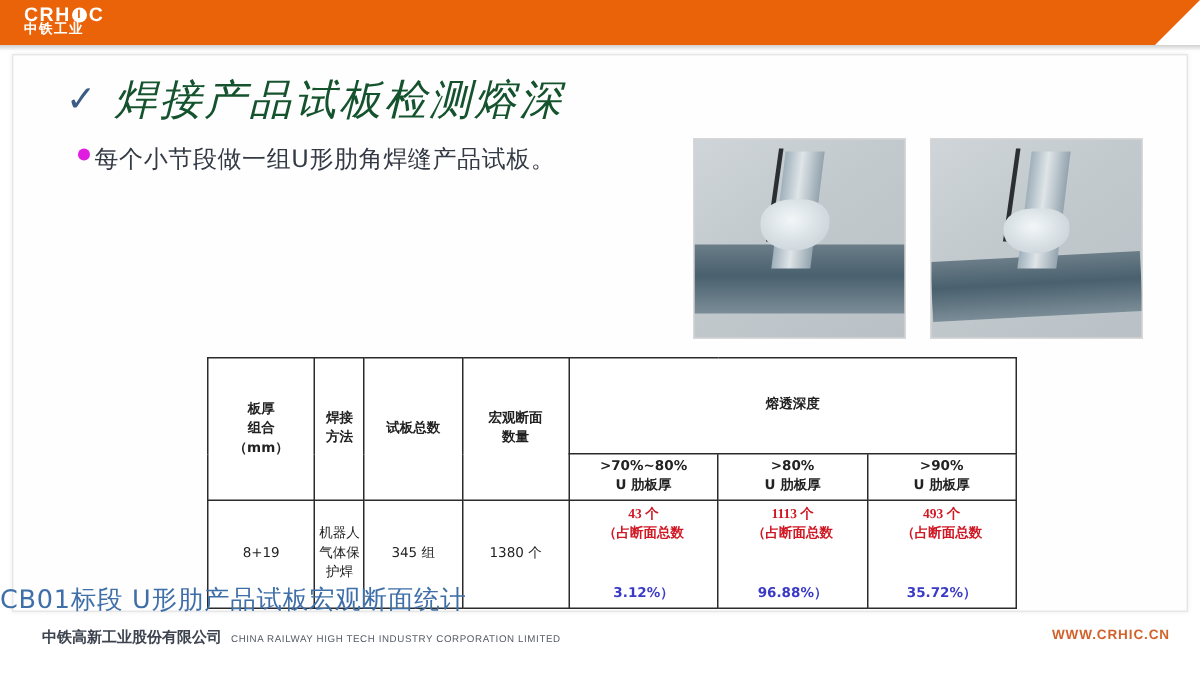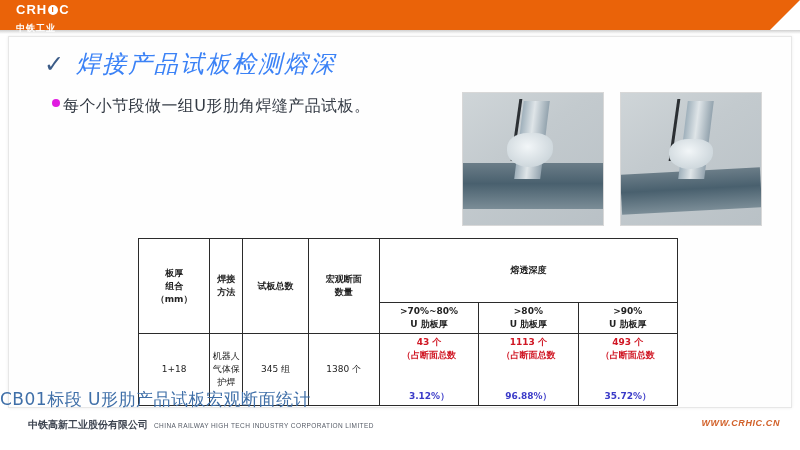--- a/index.html
+++ b/index.html
@@ -36,21 +36,21 @@
     font-size:13px;font-weight:bold;letter-spacing:1px;
     font-family:"Liberation Sans",sans-serif;
     display:flex;align-items:center;
   }
   .logo-mark{
     display:inline-block;width:10px;height:10px;border-radius:50%;
     background:#ffffff;color:#ea6309;font-size:8px;font-weight:bold;
     text-align:center;line-height:10px;margin:0 1px;
   }
   .logo-sub{
-    font-size:9px;font-weight:bold;margin-top:8px;letter-spacing:1px;
+    font-size:9px;font-weight:bold;margin-top:0;letter-spacing:1px;
     font-family:"DejaVu Sans",sans-serif;
   }
   
   .body-frame{
     position:absolute;left:8px;top:36px;
     width:784px;height:372px;
     background:#fefefe;
     border:1px solid #e7e7e7;
     box-shadow:0 0 3px rgba(0,0,0,.08);
     box-sizing:border-box;
@@ -58,21 +58,21 @@
   
   .title-row{
     position:absolute;left:44px;top:48px;
     display:flex;align-items:center;gap:12px;
   }
   .check-icon{
     color:#3c5c88;font-size:24px;line-height:1;
   }
   .title-text{
     font-family:"DejaVu Serif","Liberation Serif",serif;
-    font-size:24px;color:#3b82f6;letter-spacing:2px;
+    font-size:28px;color:#14532d;letter-spacing:2px;
     font-style:italic;
   }
   
   .bullets{
     position:absolute;left:52px;top:92px;width:400px;
   }
   .bullet-line{
     display:flex;align-items:flex-start;
     margin-bottom:10px;
     text-align:center;
@@ -148,21 +148,21 @@
     font-weight:normal;
     font-size:9px;
     line-height:13px;
     padding:2px 1px;
     color:#222;
   }
   table.stats th{font-weight:bold;}
   .hdr-h{height:64px;}
   .row-h{height:68px;}
   td.val-red, th.val-red{color:#d01724;font-weight:bold;}
-  .v-red{color:#d01724;font-weight:bold;}
+  .v-red{color:#d01724;font-weight:bold;font-family:Liberation Serif, serif;}
   .v-blue{color:#3a3ac8;font-weight:bold;margin-top:28px;}
   .c-thk{width:68px;}
   .c-mth{width:30px;}
   .c-tot{width:62px;}
   .c-sec{width:68px;}
   .c-d{width:96px;margin-left:8px;}
   
   .caption{
     position:absolute;left:0;top:388px;width:800px;
     text-align:left;
@@ -176,21 +176,21 @@
     font-size:10px;color:#3d4450;font-weight:bold;
     font-family:"DejaVu Sans",sans-serif;
   }
   .footer-en{
     margin-left:6px;font-size:6.5px;color:#555b66;font-weight:normal;
     letter-spacing:.4px;font-family:"Liberation Sans",sans-serif;
   }
   .footer-url{
     position:absolute;right:20px;top:418px;
     font-size:9px;font-weight:bold;color:#d2622b;
-    letter-spacing:.6px;font-family:"Liberation Sans",sans-serif;font-style:italic;
+    letter-spacing:.6px;font-family:"Liberation Sans",sans-serif;
   }
 </style>
 </head>
 <body>
 
 <div class="slide">
 
   <div class="header-bar"></div>
   <div class="header-shadow"></div>
 
@@ -267,21 +267,21 @@
         <th class="c-d">
           <div>&gt;80%</div>
           <div>U 肋板厚</div>
         </th>
         <th class="c-d">
           <div>&gt;90%</div>
           <div>U 肋板厚</div>
         </th>
       </tr>
       <tr class="row-h">
-        <td>1+18</td>
+        <td>8+19</td>
         <td>
           <div>机器人</div>
           <div>气体保</div>
           <div>护焊</div>
         </td>
         <td class="val-red">345 组</td>
         <td class="val-red">1380 个</td>
         <td>
           <div class="v-red">43 个</div>
           <div class="v-red">（占断面总数</div>

